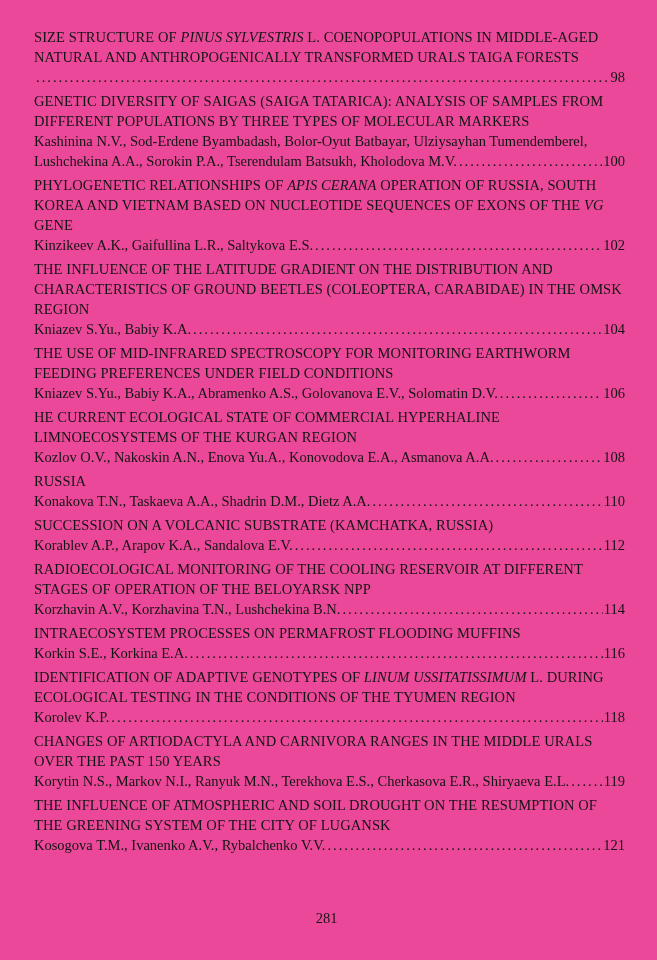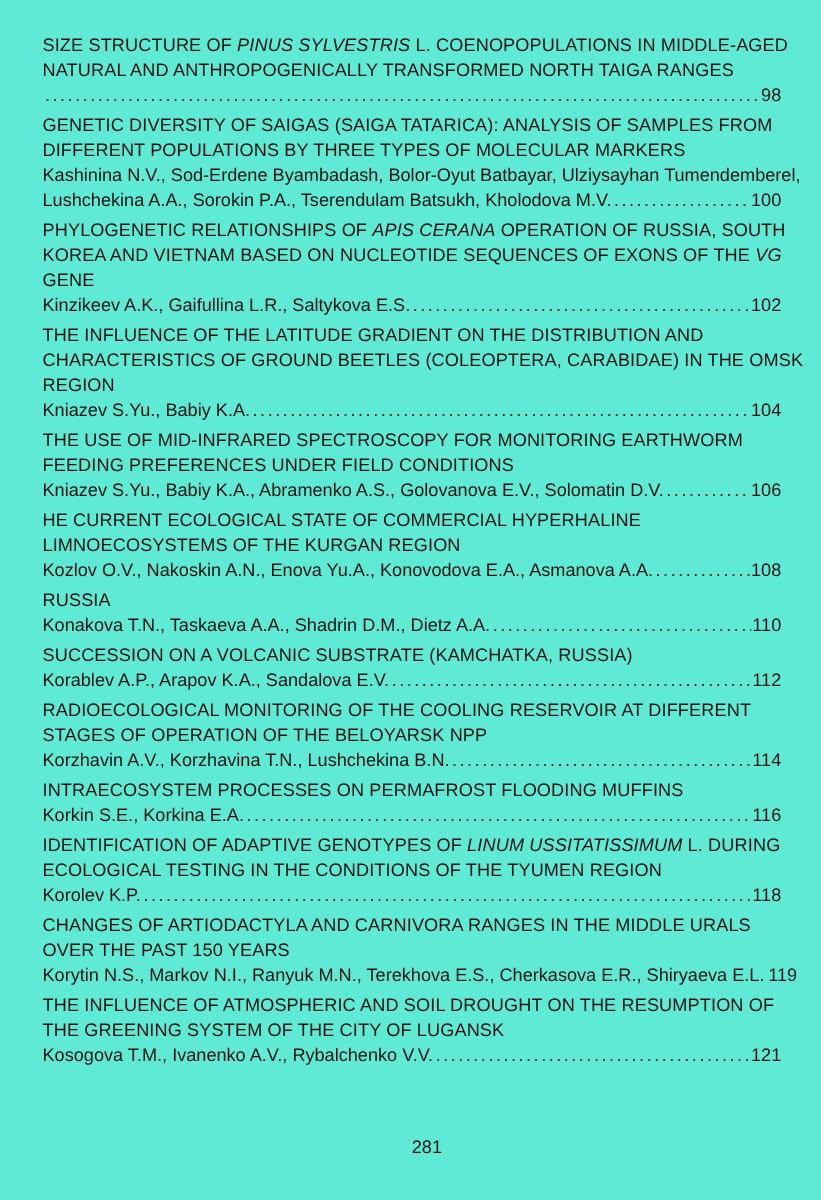--- a/index.html
+++ b/index.html
@@ -5,23 +5,23 @@
   html, body {
     margin: 0;
     padding: 0;
     background: #e8e8e8;
   }
   .page {
     position: relative;
     width: 657px;
     height: 960px;
     margin: 0 auto;
-    background: #5eead4;
+    background: #ec4899;
     color: #141414;
-    font-family: Liberation Sans, sans-serif;
+    font-family: Liberation Serif, serif;
     overflow: hidden;
   }
   .toc {
     position: absolute;
     left: 34px;
     top: 27px;
     width: 591px;
   }
   .entry {
     margin-bottom: 4px;
@@ -54,35 +54,35 @@
   }
   .leader::after {
     content: "..........................................................................................................................................................";
   }
   .pagenum {
     flex: 0 0 auto;
   }
   .folio {
     position: absolute;
     top: 908px;
-    left: 46px;
+    left: 31px;
     width: 591px;
     text-align: center;
     font-size: 14.5px;
     line-height: 20px;
   }
 </style>
 </head>
 <body>
 
 <div class="page">
   <main class="toc" id="toc">
       <div class="entry">
         <div class="line title-line"><span class="seg">SIZE STRUCTURE OF </span><i class="seg">PINUS SYLVESTRIS</i><span class="seg"> L. COENOPOPULATIONS IN MIDDLE-AGED</span></div>
-        <div class="line title-line"><span class="seg">NATURAL AND ANTHROPOGENICALLY TRANSFORMED NORTH TAIGA RANGES</span></div>
+        <div class="line title-line"><span class="seg">NATURAL AND ANTHROPOGENICALLY TRANSFORMED URALS TAIGA FORESTS</span></div>
         <div class="line authors-line authors-last">
           <span class="leader"></span>
           <span class="pagenum">98</span>
         </div>
       </div>
       <div class="entry">
         <div class="line title-line"><span class="seg">GENETIC DIVERSITY OF SAIGAS (SAIGA TATARICA): ANALYSIS OF SAMPLES FROM</span></div>
         <div class="line title-line"><span class="seg">DIFFERENT POPULATIONS BY THREE TYPES OF MOLECULAR MARKERS</span></div>
         <div class="line authors-line"><span class="authors-text">Kashinina N.V., Sod-Erdene Byambadash, Bolor-Oyut Batbayar, Ulziysayhan Tumendemberel,</span></div>
         <div class="line authors-line authors-last">

